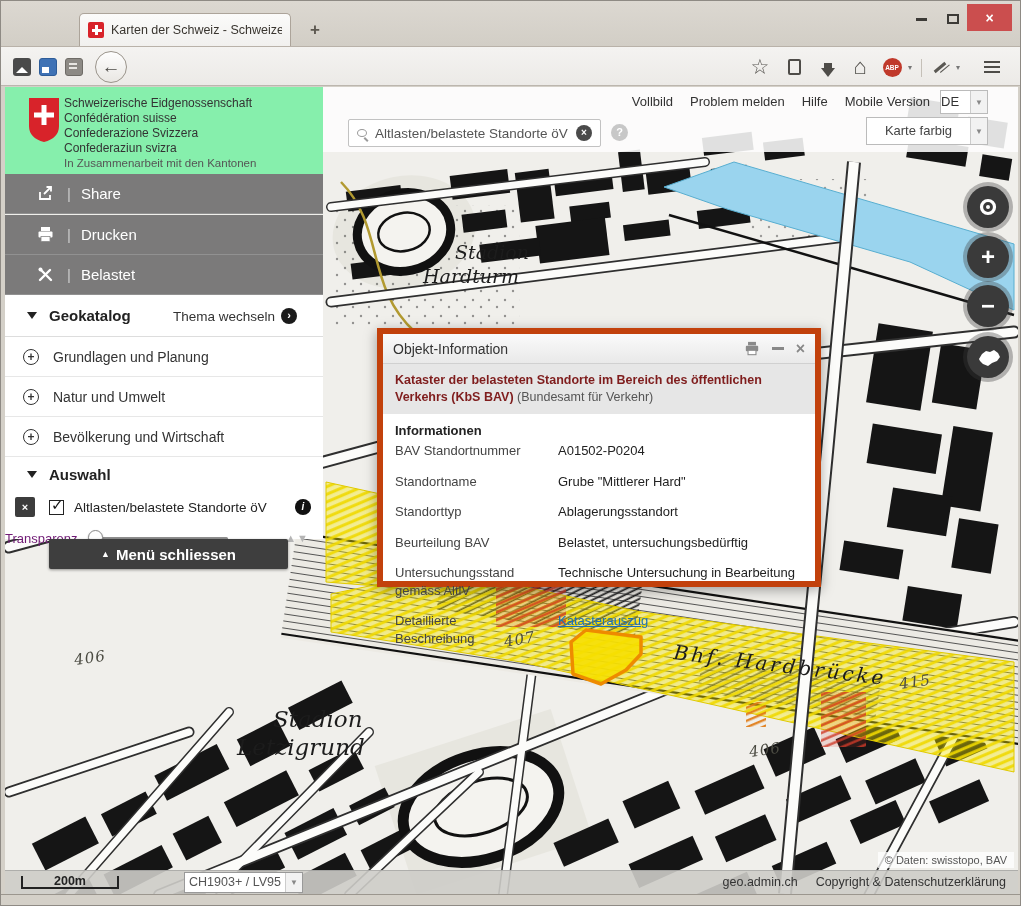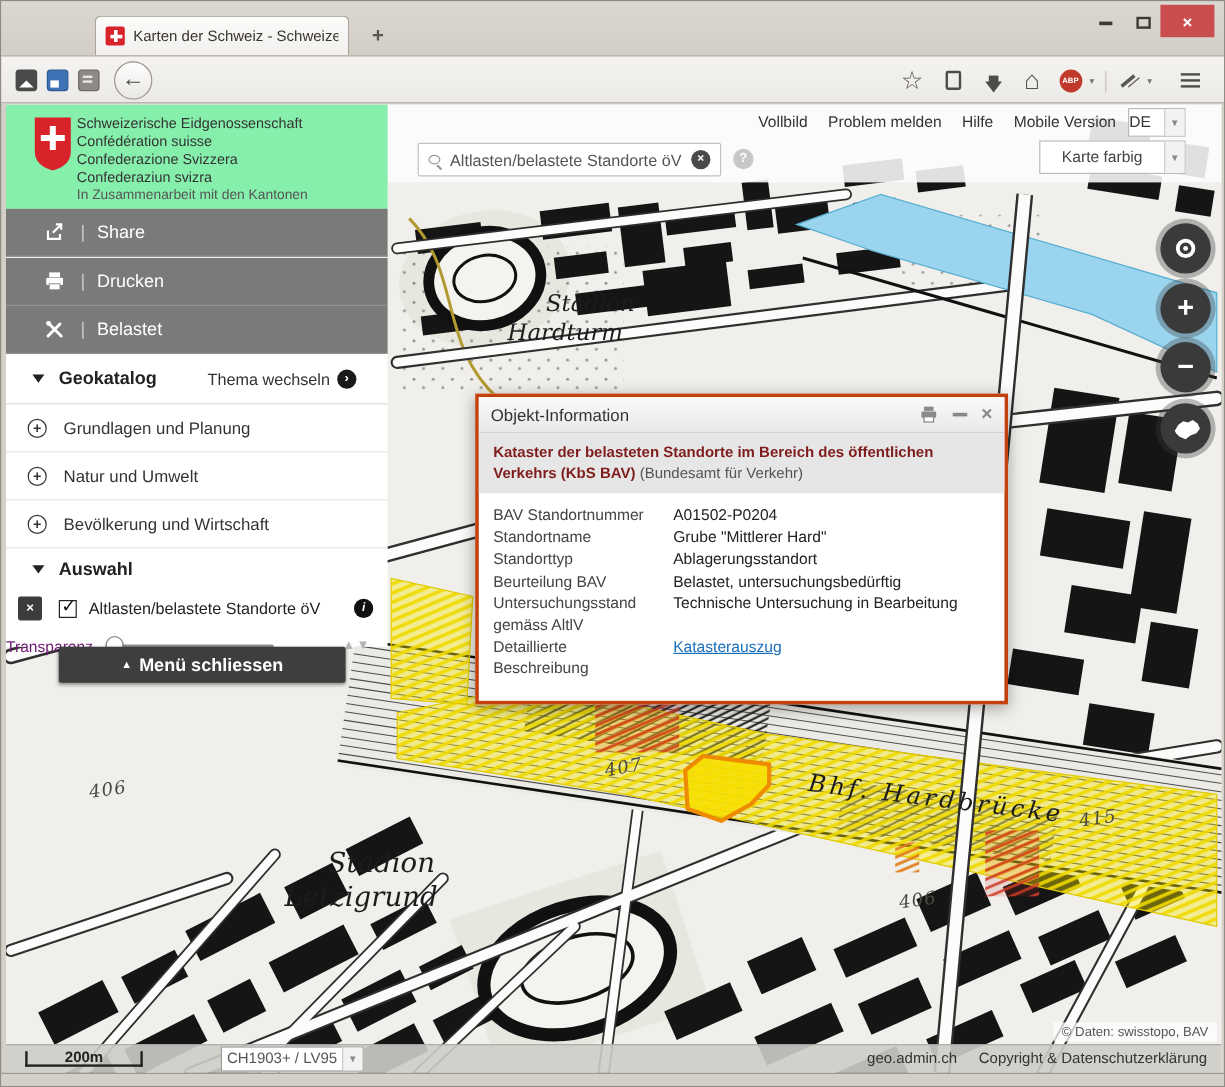--- a/index.html
+++ b/index.html
@@ -100,32 +100,32 @@
   .track{position:relative;width:138px;height:3px;background:#8f8f8f;border-radius:2px;margin-left:12px;}
   .knob{position:absolute;left:-2px;top:-7px;width:15px;height:15px;border-radius:50%;background:#fdfdfd;border:1px solid #8a8a8a;box-shadow:0 1px 2px rgba(0,0,0,0.3);}
   .updn{margin-left:auto;margin-right:14px;color:#b5b5b5;font-size:11px;letter-spacing:1px;}
   .menu-close{position:absolute;left:44px;top:452px;width:239px;height:30px;background:#3e3e3e;border-radius:2px;color:#fff;
               display:flex;align-items:center;justify-content:center;font-size:15px;font-weight:bold;box-shadow:0 1px 3px rgba(0,0,0,0.4);}
   .menu-close .up{font-size:9px;margin-right:6px;}
   
   .mapctl{position:absolute;left:962px;width:42px;height:42px;border-radius:50%;background:#3a3a3a;color:#fff;
           display:flex;align-items:center;justify-content:center;box-shadow:0 0 0 4px rgba(60,60,60,0.35);font-size:24px;font-weight:bold;}
   
-  .popup{position:absolute;left:391px;top:241px;width:444px;height:259px;background:#fff;border:3px solid #c2410c;
+  .popup{position:absolute;left:372px;top:241px;width:444px;height:259px;background:#fff;border:6px solid #c2410c;
          box-shadow:0 3px 12px rgba(0,0,0,0.35);font-size:13px;}
   .pop-head{height:30px;background:linear-gradient(#fafafa,#e9e9e9);border-bottom:1px solid #d0d0d0;display:flex;align-items:center;padding:0 10px;}
   .pop-title{font-size:14px;color:#333;}
   .pop-icons{margin-left:auto;display:flex;align-items:center;gap:12px;color:#777;}
   .pop-min{width:12px;height:3px;background:#888;}
   .pop-x{font-size:16px;font-weight:bold;color:#888;}
   .pop-sub{background:#e6e6e6;padding:8px 12px;font-size:12.5px;line-height:17px;color:#555;}
   .pop-sub b{color:#7f1d1d;}
   .pop-body{padding:9px 12px;color:#222;}
   .pop-sec{font-weight:bold;margin-bottom:4px;}
-  .pgrid{display:grid;grid-template-columns:150px 1fr;row-gap:1px;line-height:17.5px;}
+  .pgrid{display:grid;grid-template-columns:150px 1fr;row-gap:1px;line-height:17.5px;gap:13px;}
   .plab{color:#444;padding-right:6px;}
   .plink{color:#1a6fba;text-decoration:underline;}
   .gap8{height:16px;}
   
   .attrib{position:absolute;right:4px;top:765px;background:rgba(255,255,255,0.75);font-size:11px;color:#555;padding:2px 7px;}
   .footer{position:absolute;left:0;top:783px;width:100%;height:24px;background:rgba(205,204,200,0.9);border-top:1px solid rgba(140,140,140,0.5);}
   .scalebar{position:absolute;left:16px;top:5px;width:98px;height:13px;border-left:2px solid #222;border-right:2px solid #222;border-bottom:2px solid #222;
             text-align:center;font-size:12.5px;font-weight:bold;color:#222;line-height:11px;}
   .proj-sel{position:absolute;left:179px;top:1px;width:119px;height:21px;background:#fff;border:1px solid #999;display:flex;font-size:12.5px;color:#555;}
   .proj-sel .val{flex:1;text-align:center;line-height:19px;}
@@ -536,20 +536,21 @@
             <rect x="4" y="1" width="9" height="4" fill="#8a8a8a"></rect>
             <rect x="1.5" y="5.5" width="14" height="6" rx="1" fill="#8a8a8a"></rect>
             <rect x="4" y="10.5" width="9" height="5" fill="#fff" stroke="#8a8a8a" stroke-width="1.2"></rect>
           </svg>
           <span class="pop-min"></span>
           <span class="pop-x">×</span>
         </span>
       </div>
       <div class="pop-sub"><b>Kataster der belasteten Standorte im Bereich des öffentlichen Verkehrs (KbS BAV)</b><span> (Bundesamt für Verkehr)</span></div>
       <div class="pop-body">
+        <div class="pop-sec">Informationen</div>
         <div class="pgrid">
           <span class="plab">BAV Standortnummer</span>
             <span>A01502-P0204</span>
           <span class="plab">Standortname</span>
             <span>Grube "Mittlerer Hard"</span>
           <span class="plab">Standorttyp</span>
             <span>Ablagerungsstandort</span>
           <span class="plab">Beurteilung BAV</span>
             <span>Belastet, untersuchungsbedürftig</span>
           <span class="plab">Untersuchungsstand gemäss AltlV</span>

